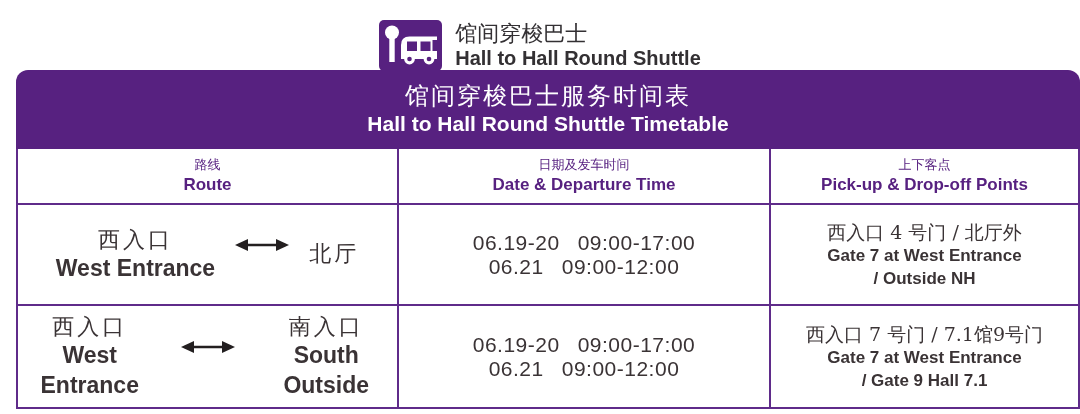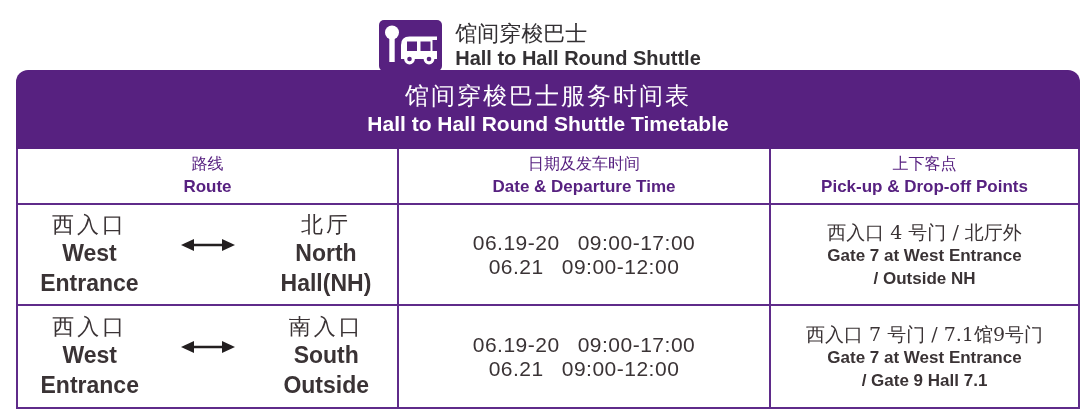--- a/index.html
+++ b/index.html
@@ -31,21 +31,21 @@
     border:2px solid #5f2b8a;border-top:none;box-sizing:content-box;background:#fff;
   }
   .cell{
     box-sizing:border-box;display:flex;flex-direction:column;
     align-items:center;justify-content:center;text-align:center;
     border-right:2px solid #5f2b8a;border-bottom:2px solid #5f2b8a;
   }
   .cell.last-col{border-right:none;}
   .cell.last-row{border-bottom:none;}
   .head-cell{height:56px;color:#572180;}
-  .head-zh{font-size:16px;font-family:Liberation Mono, monospace;line-height:1.3;}
+  .head-zh{font-size:13px;font-family:Liberation Serif, serif;line-height:1.3;}
   .head-en{font-size:17px;font-weight:700;line-height:1.3;}
   .data-cell{height:101px;}
   
   .route-cell{flex-direction:row;gap:20px;}
   .loc{display:flex;flex-direction:column;align-items:center;line-height:1.3;}
   .loc-zh{font-size:22px;font-family:"DejaVu Serif","Liberation Serif",serif;letter-spacing:3px;}
   .loc-en{font-size:23px;font-weight:700;}
   .arrow{margin-bottom:16px;flex:0 0 auto;}
   
   .times-cell{}
@@ -108,21 +108,20 @@
       </span>
       <span class="arrow">
         <svg width="54" height="14" viewBox="0 0 54 14" xmlns="http://www.w3.org/2000/svg">
           <line x1="10" y1="7" x2="44" y2="7" stroke="#231f20" stroke-width="2.4"></line>
           <polygon points="0,7 13,1 13,13" fill="#231f20"></polygon>
           <polygon points="54,7 41,1 41,13" fill="#231f20"></polygon>
         </svg>
       </span>
       <span class="loc">
         <span class="loc-zh">北厅</span>
-        <span class="loc-en">North Hall(NH)</span>
       </span>
     </div>
     <div class="cell data-cell times-cell">
       <span class="time-line">
         <span>06.19-20</span>
         <span>09:00-17:00</span>
       </span>
       <span class="time-line">
         <span>06.21</span>
         <span>09:00-12:00</span>

